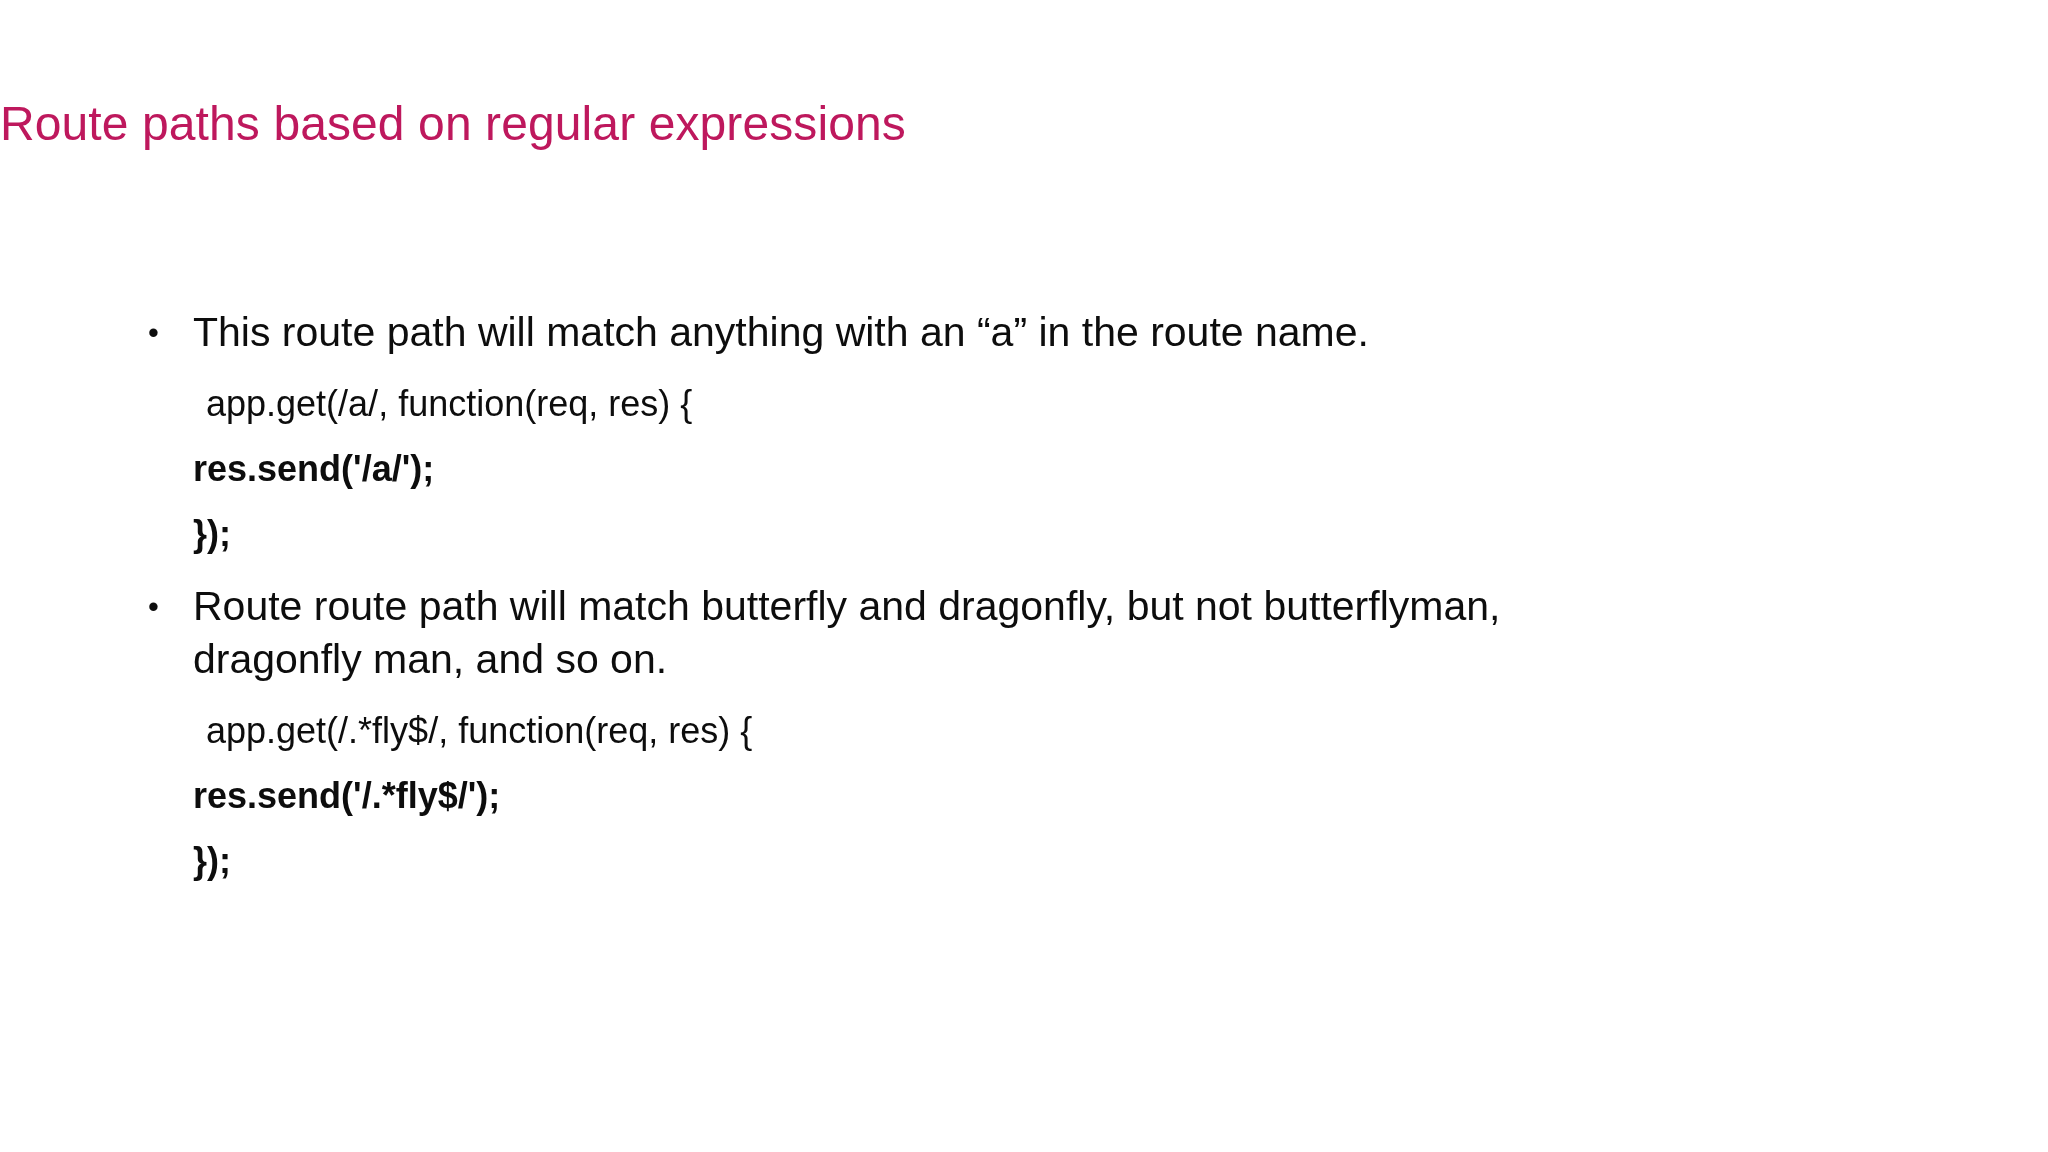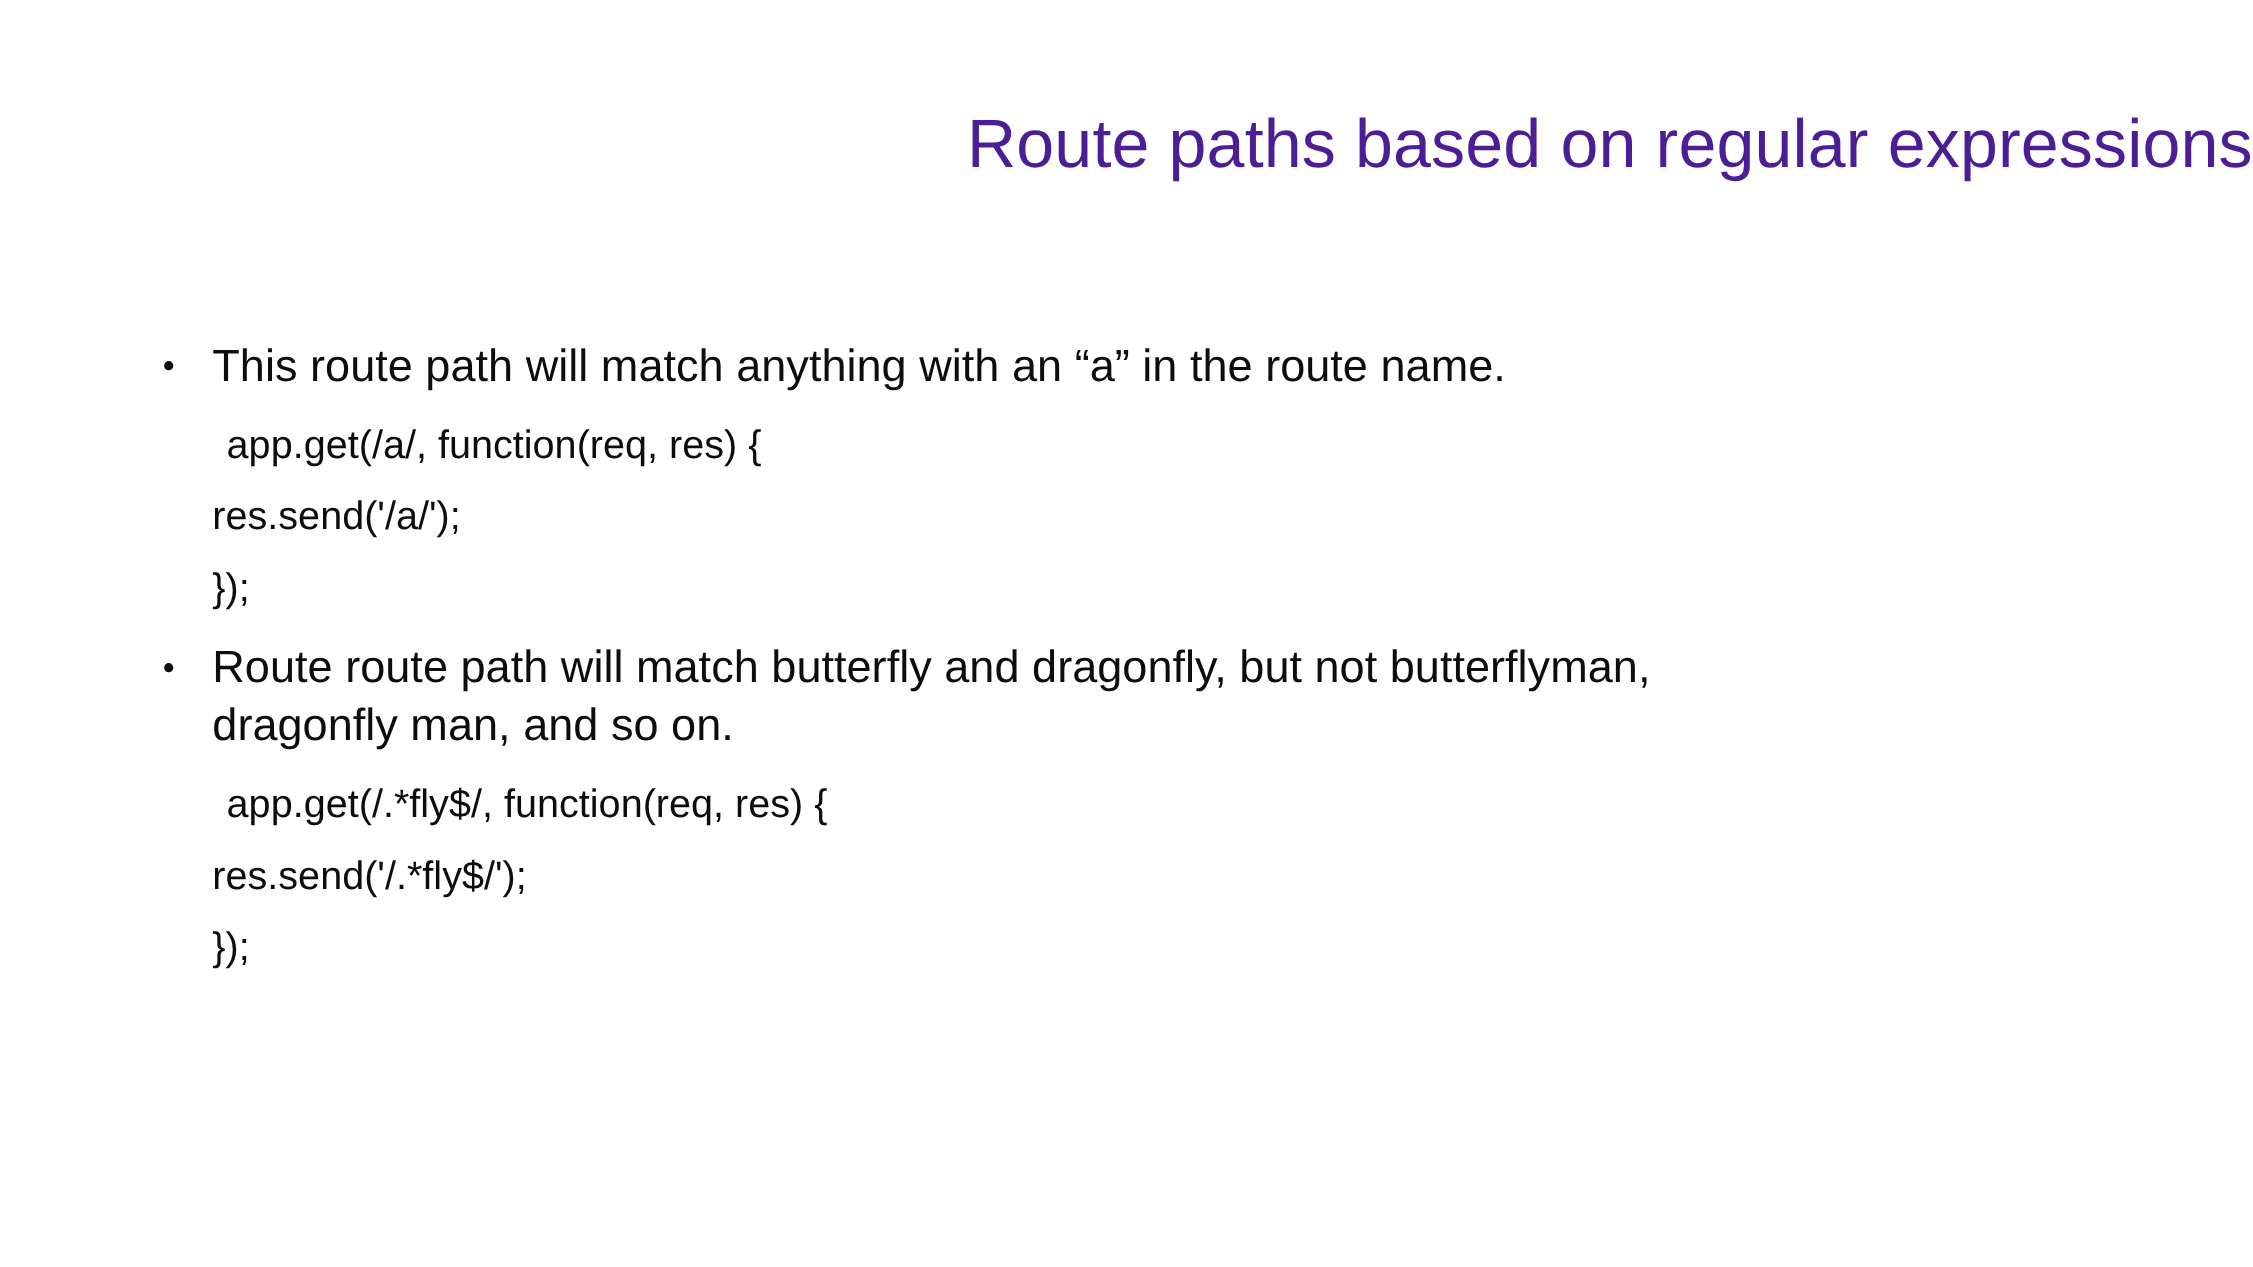--- a/index.html
+++ b/index.html
@@ -19,26 +19,26 @@
     color: #0d0d0d;
     -webkit-font-smoothing: antialiased;
   }
 
   
   .slide-title {
     position: absolute;
     left: 0;
     top: 96px;
     width: 2048px;
-    text-align: right;
-    font-size: 62px;
+    text-align: left;
+    font-size: 48px;
     font-weight: 400;
     line-height: 1.15;
     letter-spacing: 0.1px;
-    color: #4c1d95;
+    color: #be185d;
     white-space: nowrap;
   }
 
   
   .body-block {
     position: absolute;
     left: 148px;
     top: 306px;
     width: 1760px;
   }
@@ -71,21 +71,21 @@
   .code-line {
     font-size: 36px;
     line-height: 1.30;
     font-weight: 400;
     color: #0d0d0d;
     white-space: pre;
   }
 
   
   .indent-a { padding-left: 58px; }   
-  .indent-b { padding-left: 45px; }   
+  .indent-b { padding-left: 45px; font-weight: bold; }   
 
   .gap-s  { height: 18px; }
   .gap-m  { height: 22px; }
 </style>
 </head>
 <body>
 
 <div class="slide">
 
   <div class="slide-title">Route paths based on regular expressions</div>

